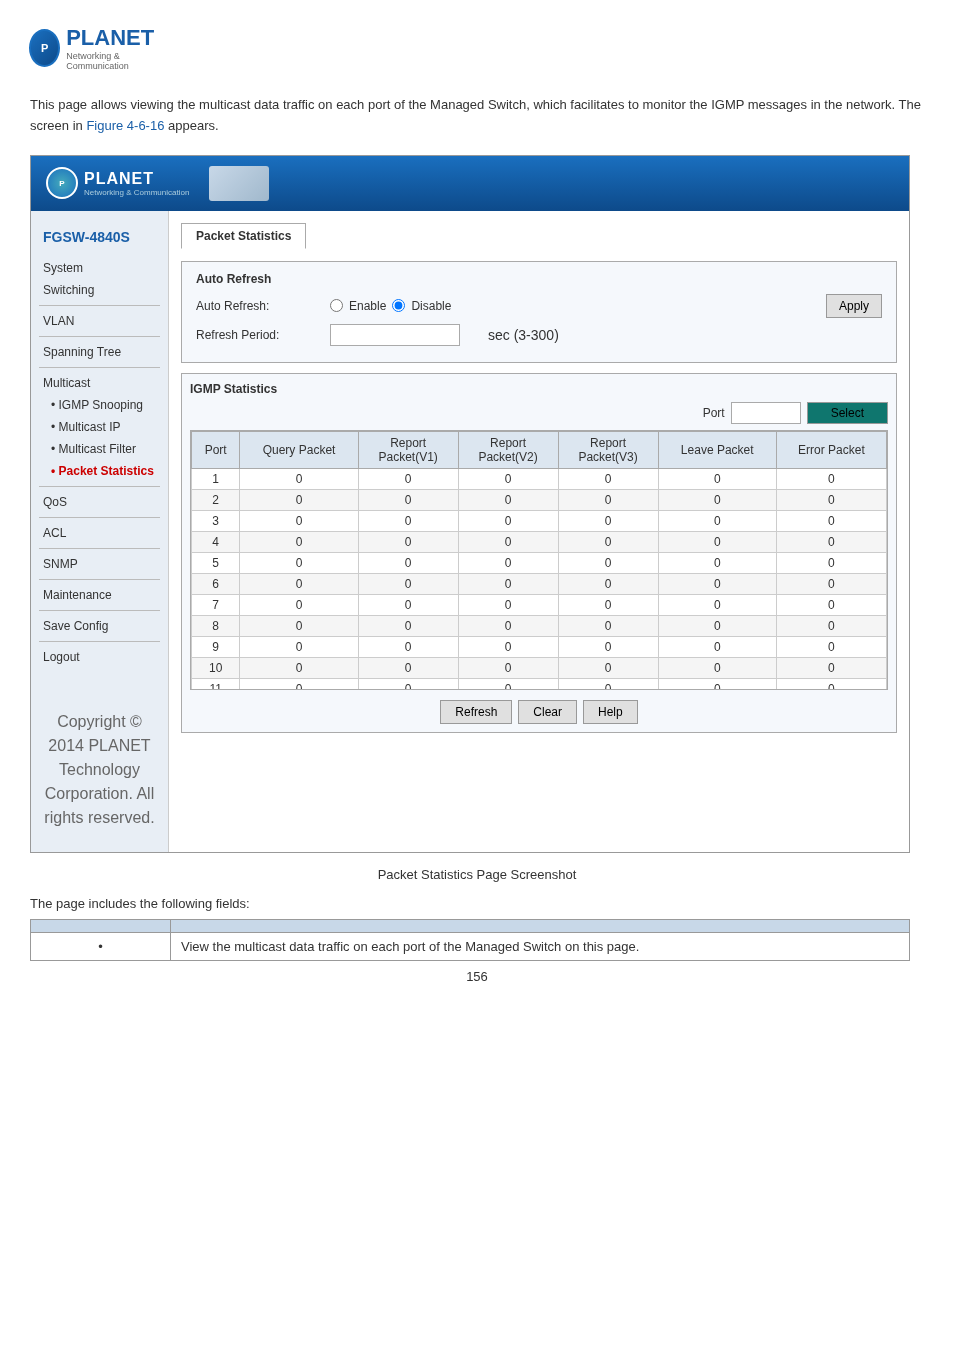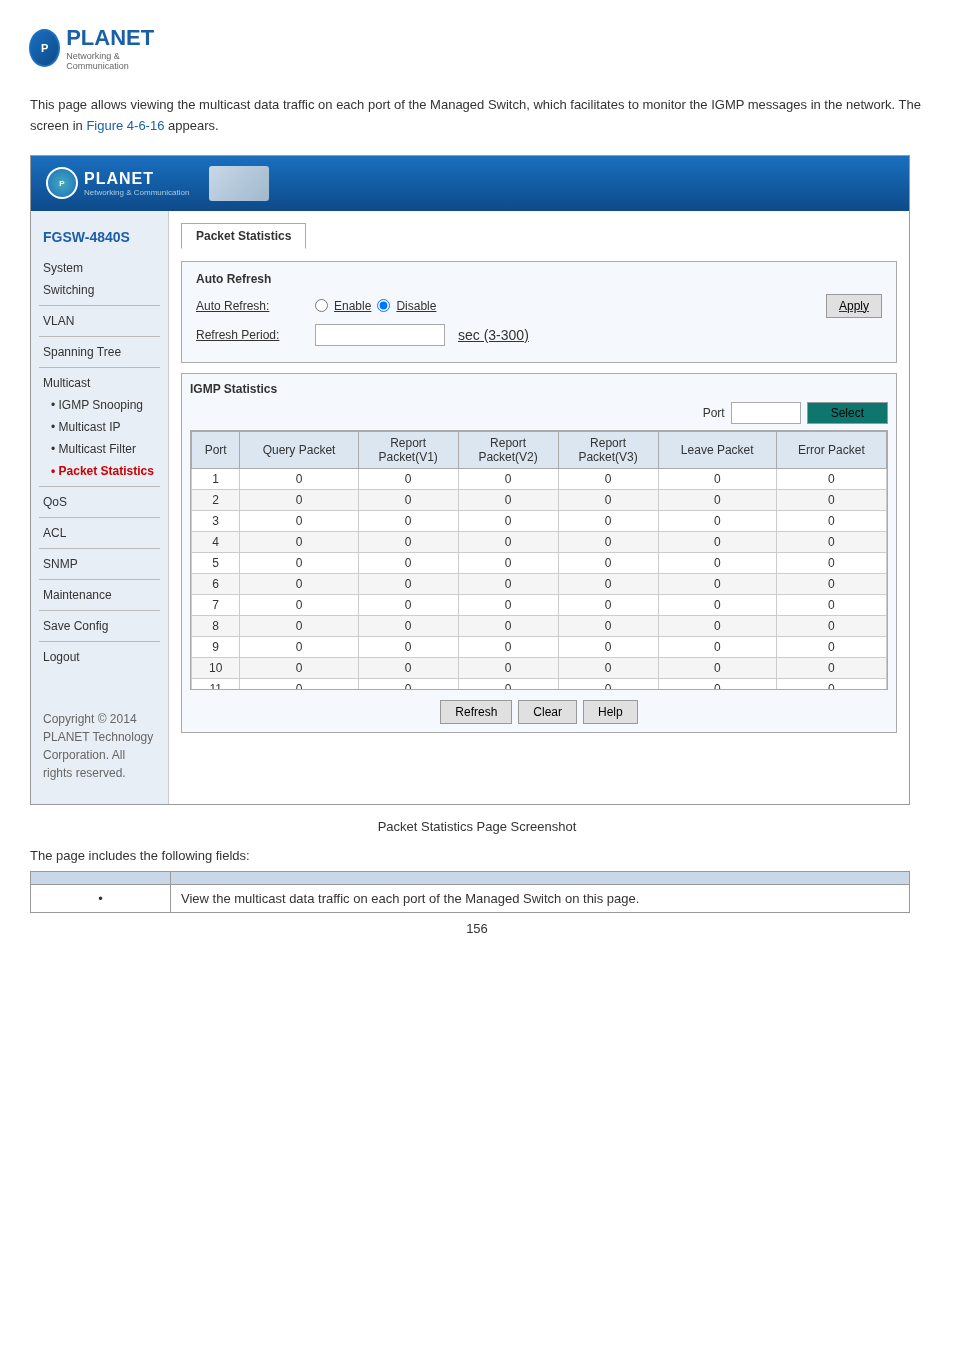--- a/index.html
+++ b/index.html
@@ -32,35 +32,35 @@
     .panel-body { display: flex; }
     
     
     .sidebar { width: 138px; background: #e8eef5; border-right: 1px solid #ccc; padding: 10px 0; flex-shrink: 0; }
     .sidebar-title { font-size: 14px; font-weight: bold; color: #1a5fa8; padding: 8px 12px 12px; }
     .sidebar-item { padding: 4px 12px; font-size: 12px; color: #333; cursor: pointer; }
     .sidebar-item.active { color: #c00; font-weight: bold; }
     .sidebar-item.sub { padding-left: 20px; }
     .sidebar-item.sub.active { color: #c00; font-weight: bold; }
     .sidebar-divider { border-bottom: 1px solid #bbb; margin: 4px 8px; }
-    .sidebar-footer { padding: 12px; font-size: 12px; color: #666; text-align: left; margin-top: 30px; line-height: 1.5; }
+    .sidebar-footer { padding: 12px; font-size: 16px; color: #666; text-align: center; margin-top: 30px; line-height: 1.5; }
     
     
     .main-content { flex: 1; padding: 12px; background: #fff; }
     
     
     .tab-bar { display: flex; margin-bottom: 12px; }
     .tab { background: #dce6f0; border: 1px solid #aaa; border-bottom: none; padding: 5px 14px; font-size: 12px; font-weight: bold; color: #333; cursor: pointer; }
     .tab.active { background: #fff; border-bottom: 1px solid #fff; }
     
     
     .section-box { border: 1px solid #aaa; background: #f5f8fc; padding: 10px 14px; margin-bottom: 10px; }
     .section-title { font-size: 12px; font-weight: bold; color: #333; margin-bottom: 8px; }
     
-    .form-row { display: flex; align-items: center; margin-bottom: 6px; gap: 9px; text-decoration: underline; }
+    .form-row { display: flex; align-items: center; margin-bottom: 6px; gap: 24px; }
     .form-label { width: 110px; font-size: 12px; color: #333; }
     .radio-group { display: flex; align-items: center; gap: 6px; font-size: 12px; }
     .form-input { border: 1px solid #aaa; padding: 2px 4px; font-size: 12px; width: 130px; height: 22px; }
     .apply-btn { background: #e0e0e0; border: 1px solid #999; padding: 4px 12px; font-size: 12px; cursor: pointer; margin-left: auto; }
     
     
     .igmp-section { border: 1px solid #aaa; background: #f5f8fc; padding: 8px; }
     .igmp-title { font-size: 12px; font-weight: bold; color: #333; margin-bottom: 6px; }
     
     .port-filter { display: flex; align-items: center; gap: 6px; justify-content: flex-end; margin-bottom: 6px; font-size: 12px; }

